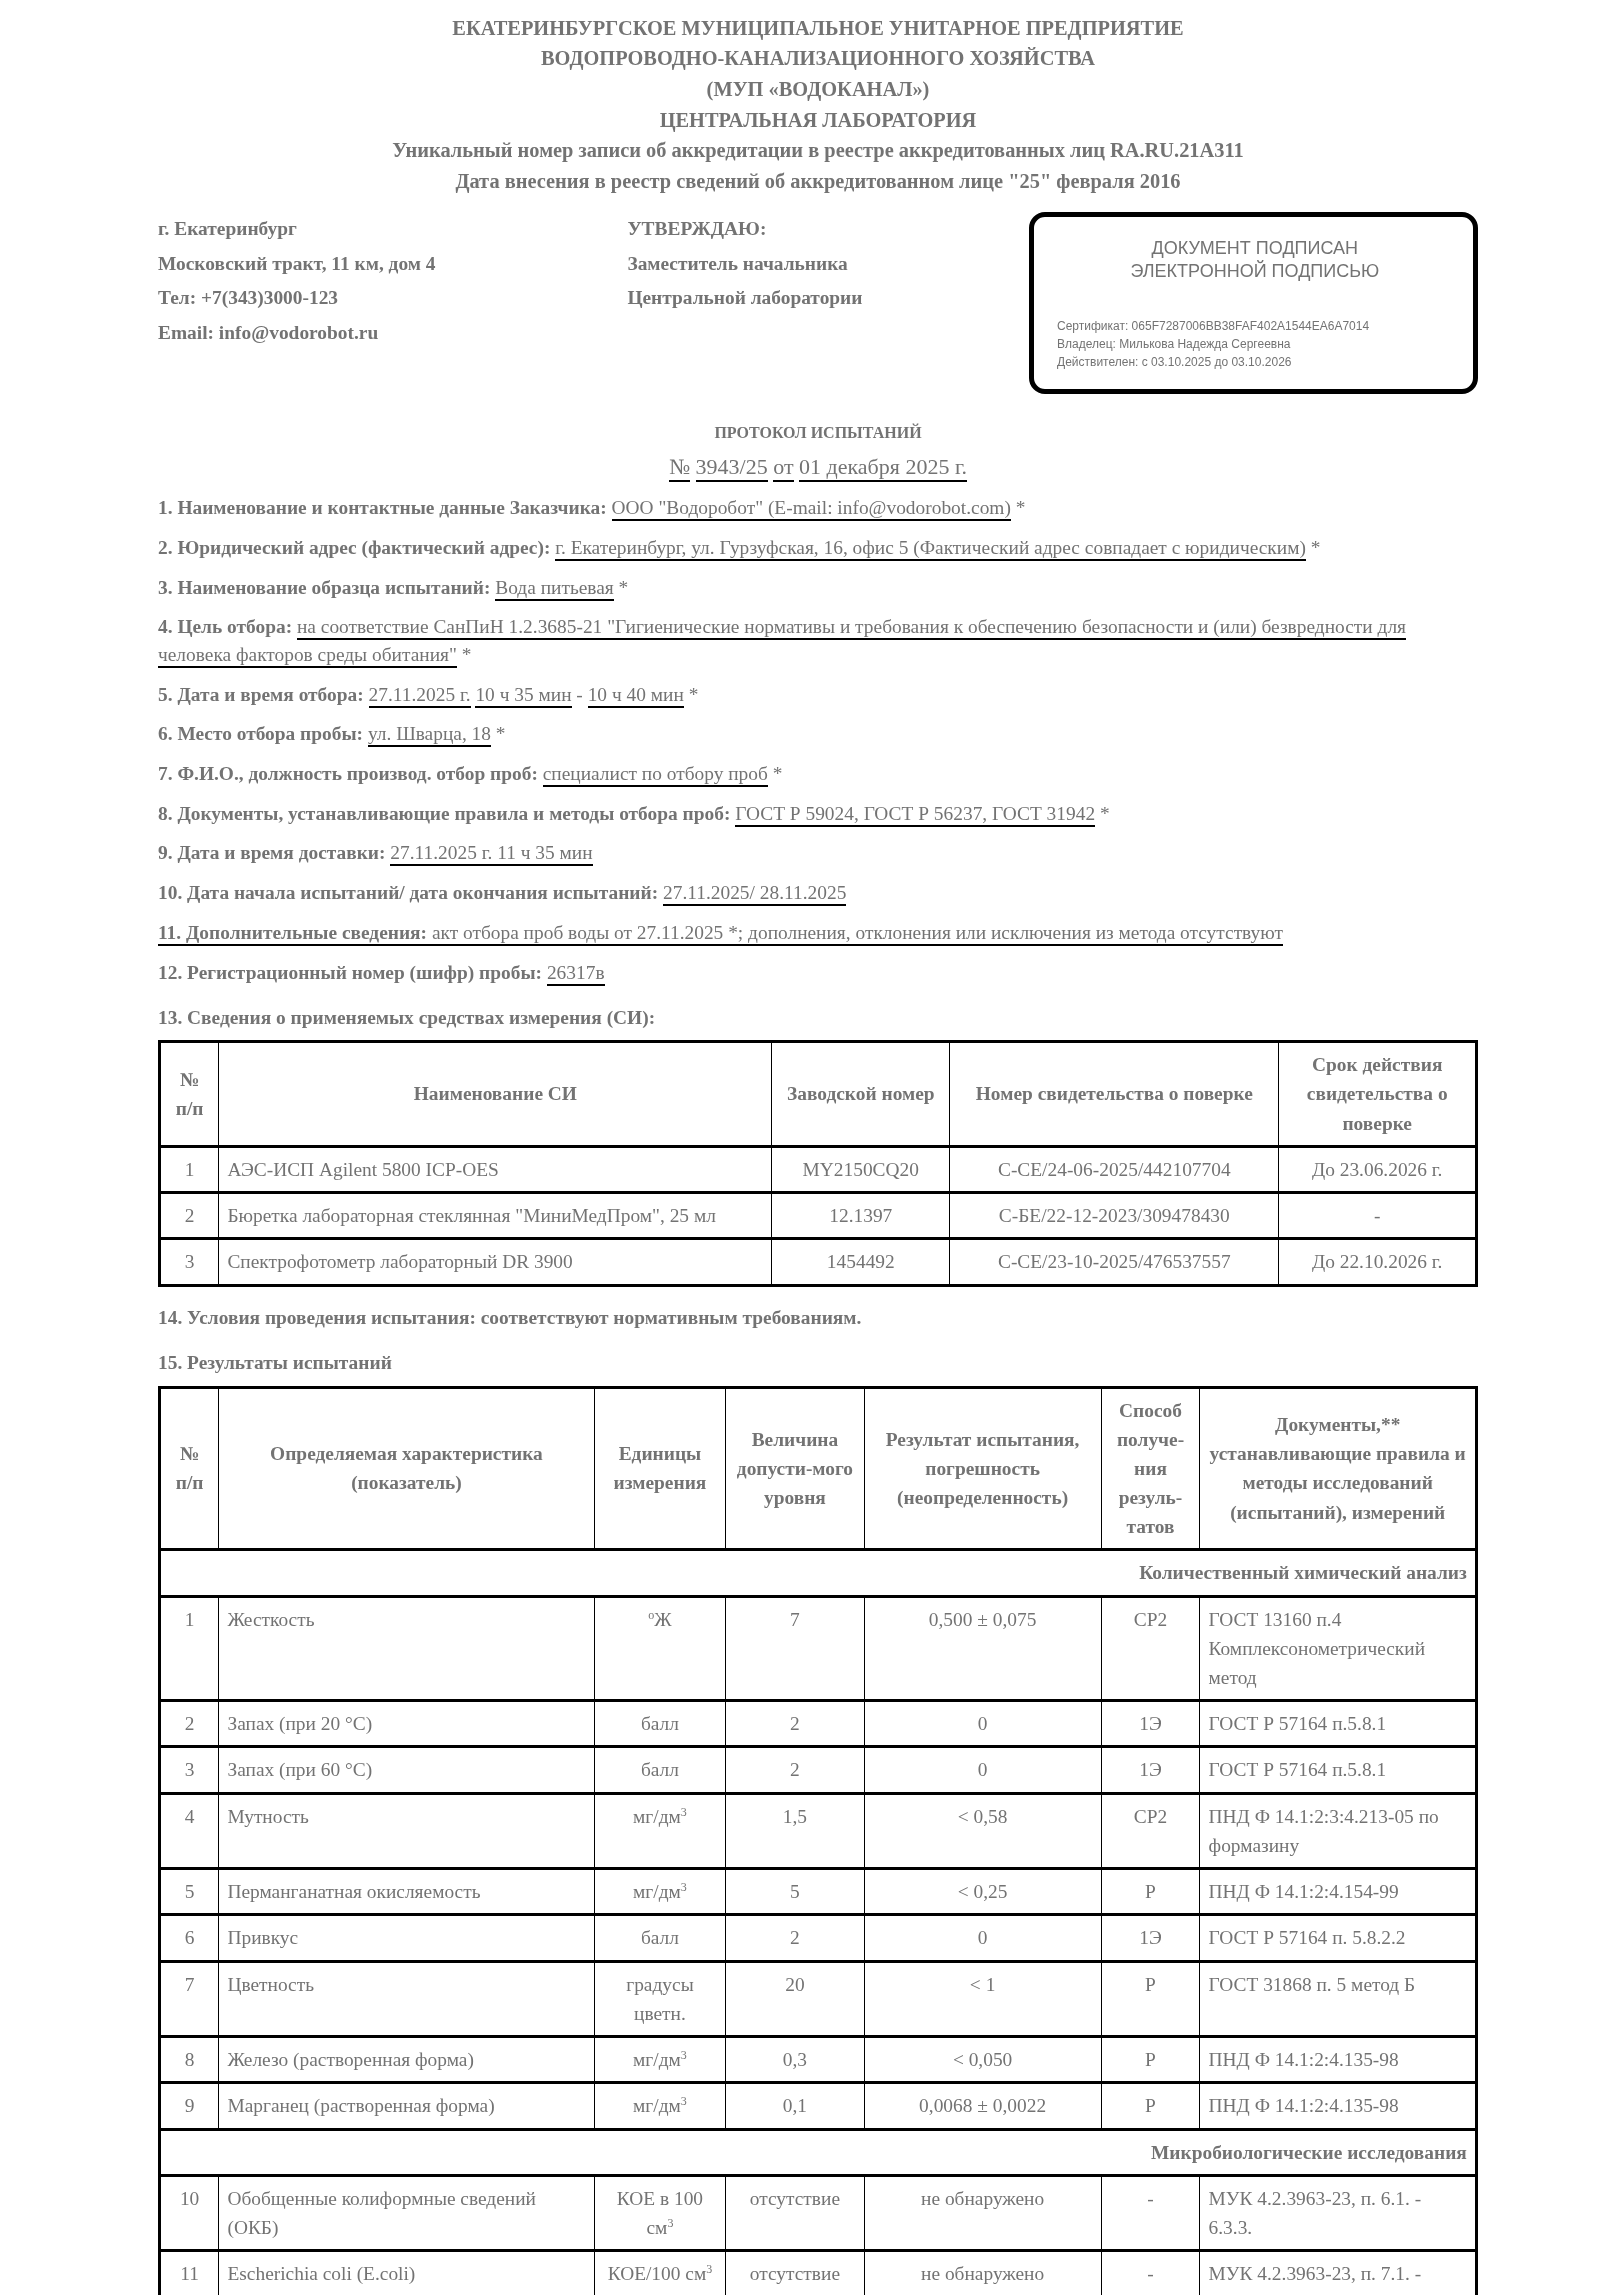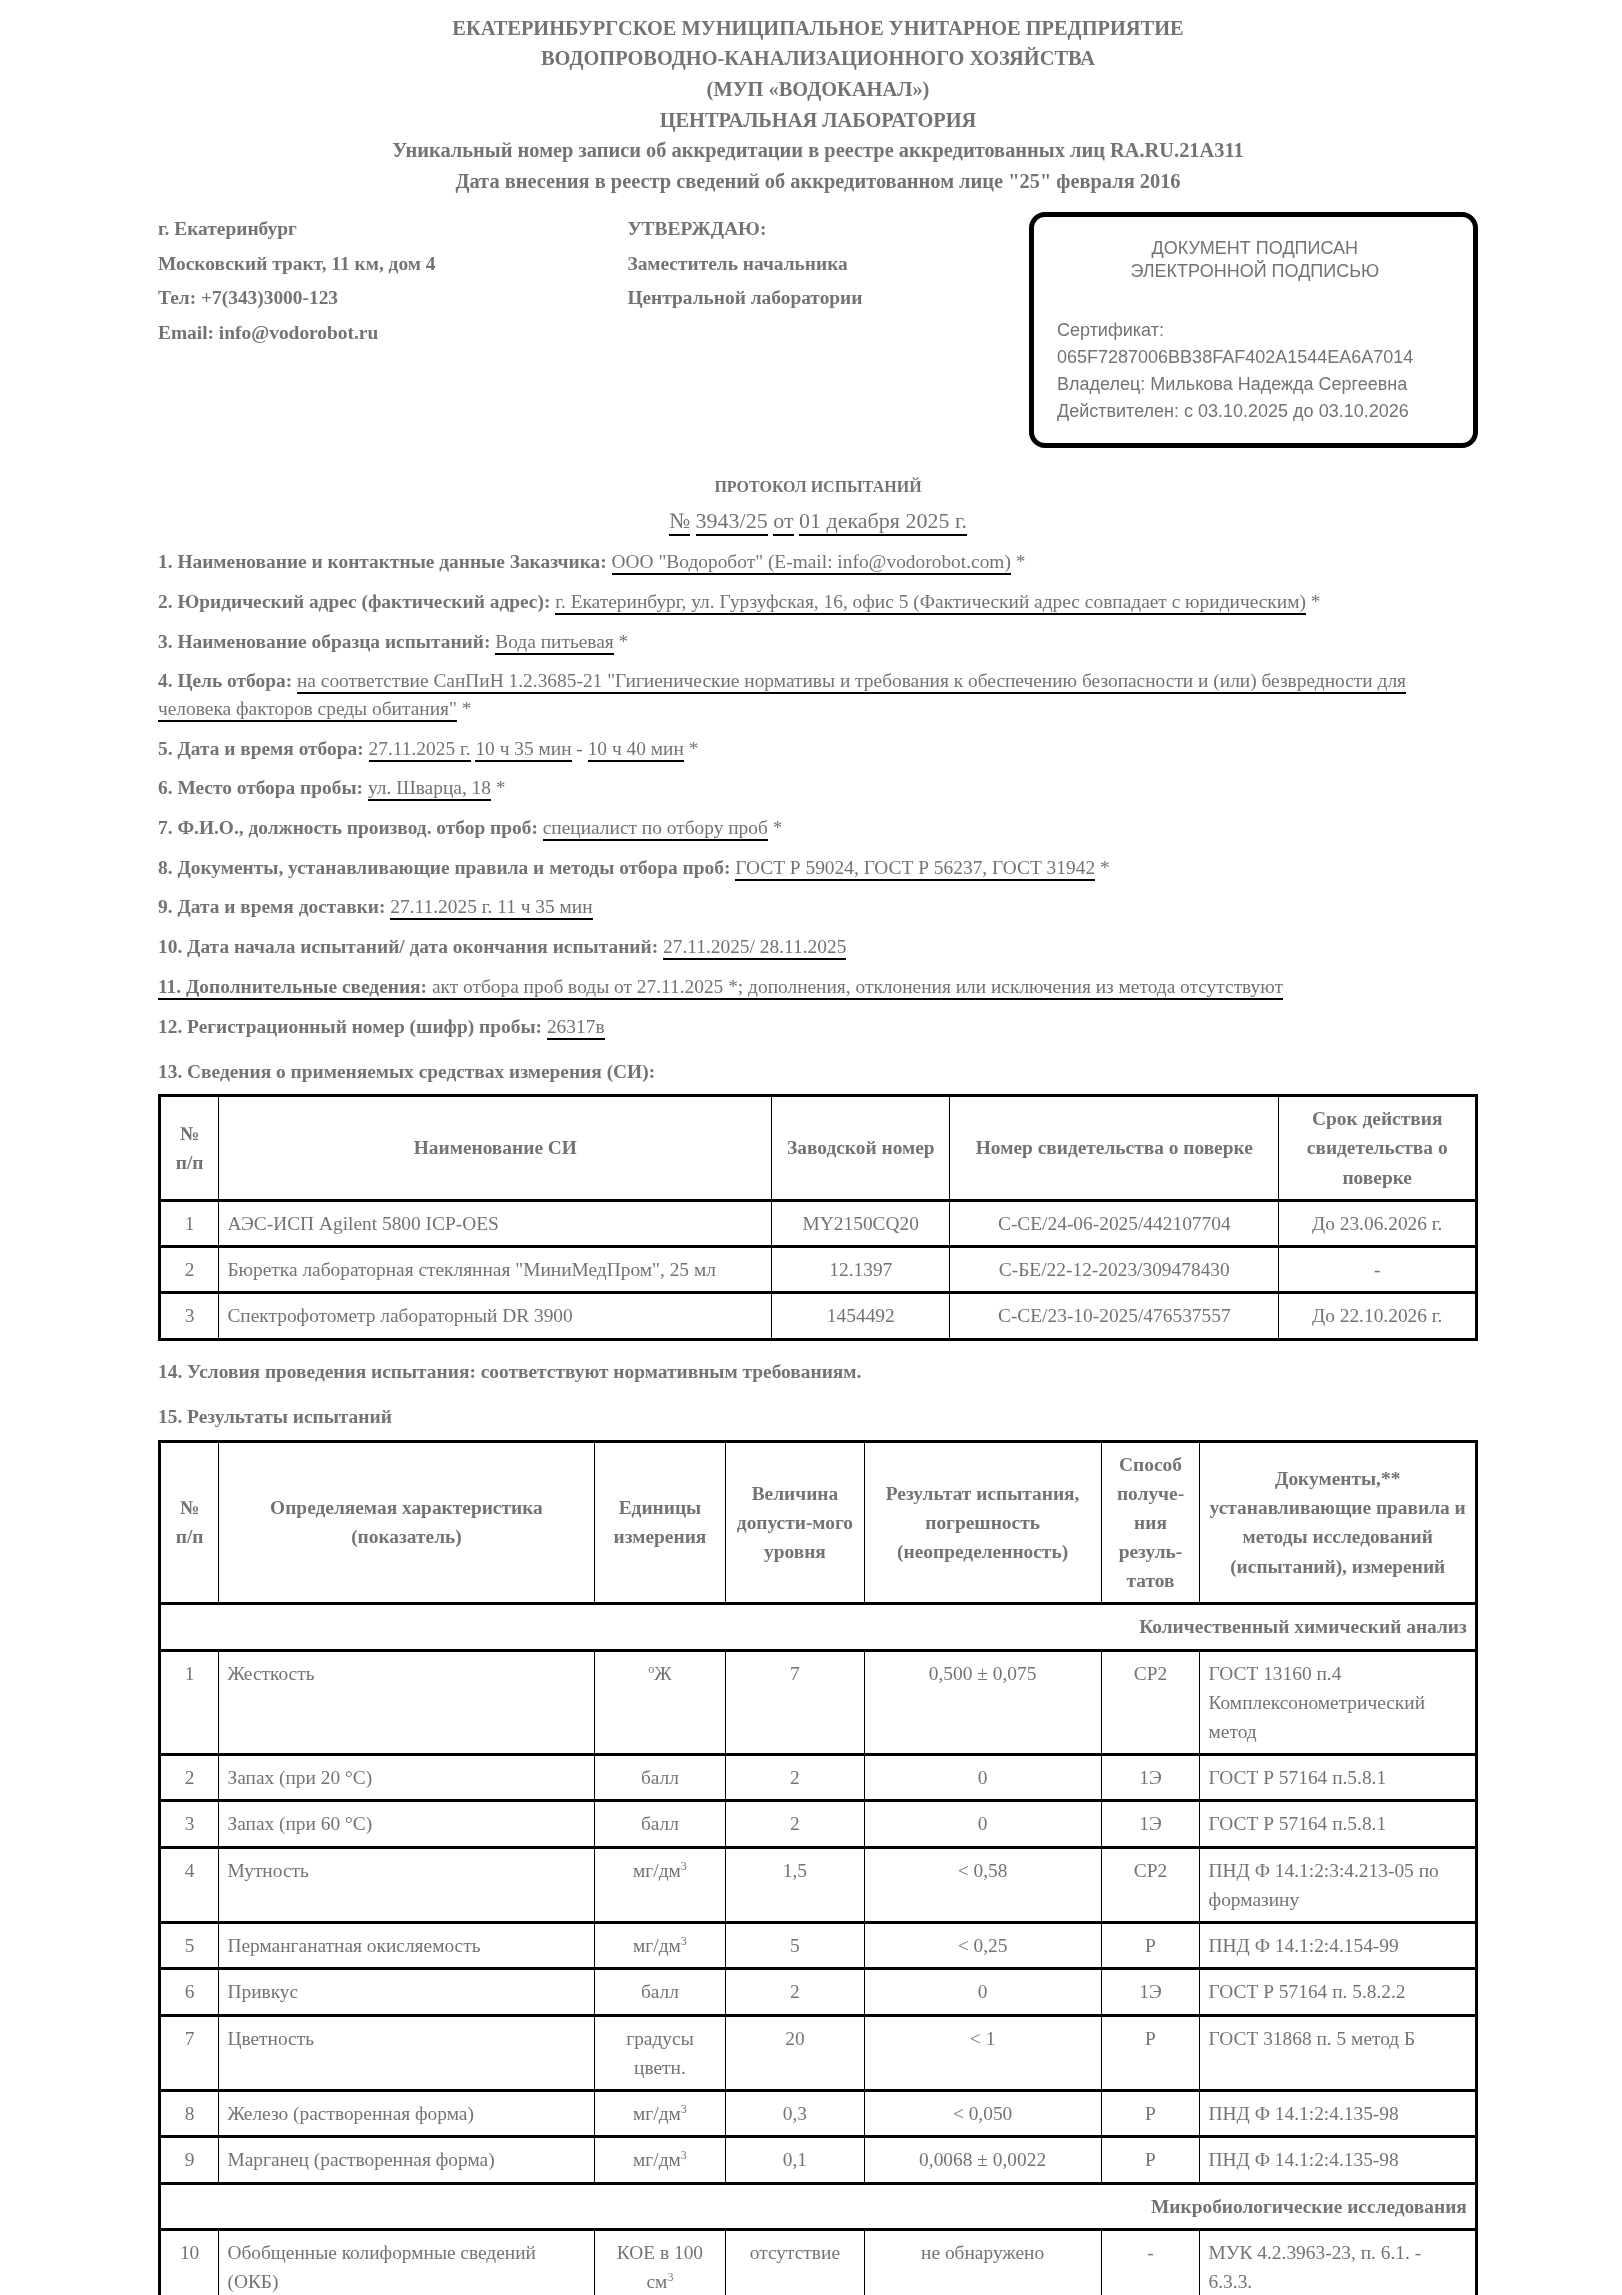--- a/index.html
+++ b/index.html
@@ -14,21 +14,21 @@
   .info-row{display:flex;margin-top:15.3px;align-items:flex-start;}
   .contacts{font-weight:bold;line-height:1.8;width:449px;flex:none;}
   .approve{font-weight:bold;line-height:1.8;width:337px;flex:none;margin-left:20.4px;}
   .stamp{
     margin-left:auto;width:449px;flex:none;box-sizing:border-box;
     border:5.1px solid #000;border-radius:16px;
     padding:20.4px 20.4px 18px 23px;
     font-family:"Liberation Sans","DejaVu Sans",sans-serif;
   }
   .stamp-title{text-align:center;font-size:18px;line-height:1.3;}
-  .stamp-details{margin-top:33px;font-size:18px;line-height:1.5;}
+  .stamp-details{margin-top:33px;font-size:12px;line-height:1.5;}
   .title{ text-align:center;font-weight:bold;font-size:16px;margin-top:28px;}
   .subtitle{text-align:center;font-size:22px;margin-top:6.1px;}
   .items{margin-top:12px;}
   .item{margin:12.2px 0;}
   .lbl{font-weight:bold;}
   .u{border-bottom:2.5px solid #000;padding-bottom:1px;}
   .sec-label{font-weight:bold;margin:17.3px 0 9.2px 0;}
   table{width:100%;border-collapse:collapse;border:3.6px solid #000;margin-top:3.1px;}
   th,td{
     border-left:1.5px solid #000;border-right:1.5px solid #000;

